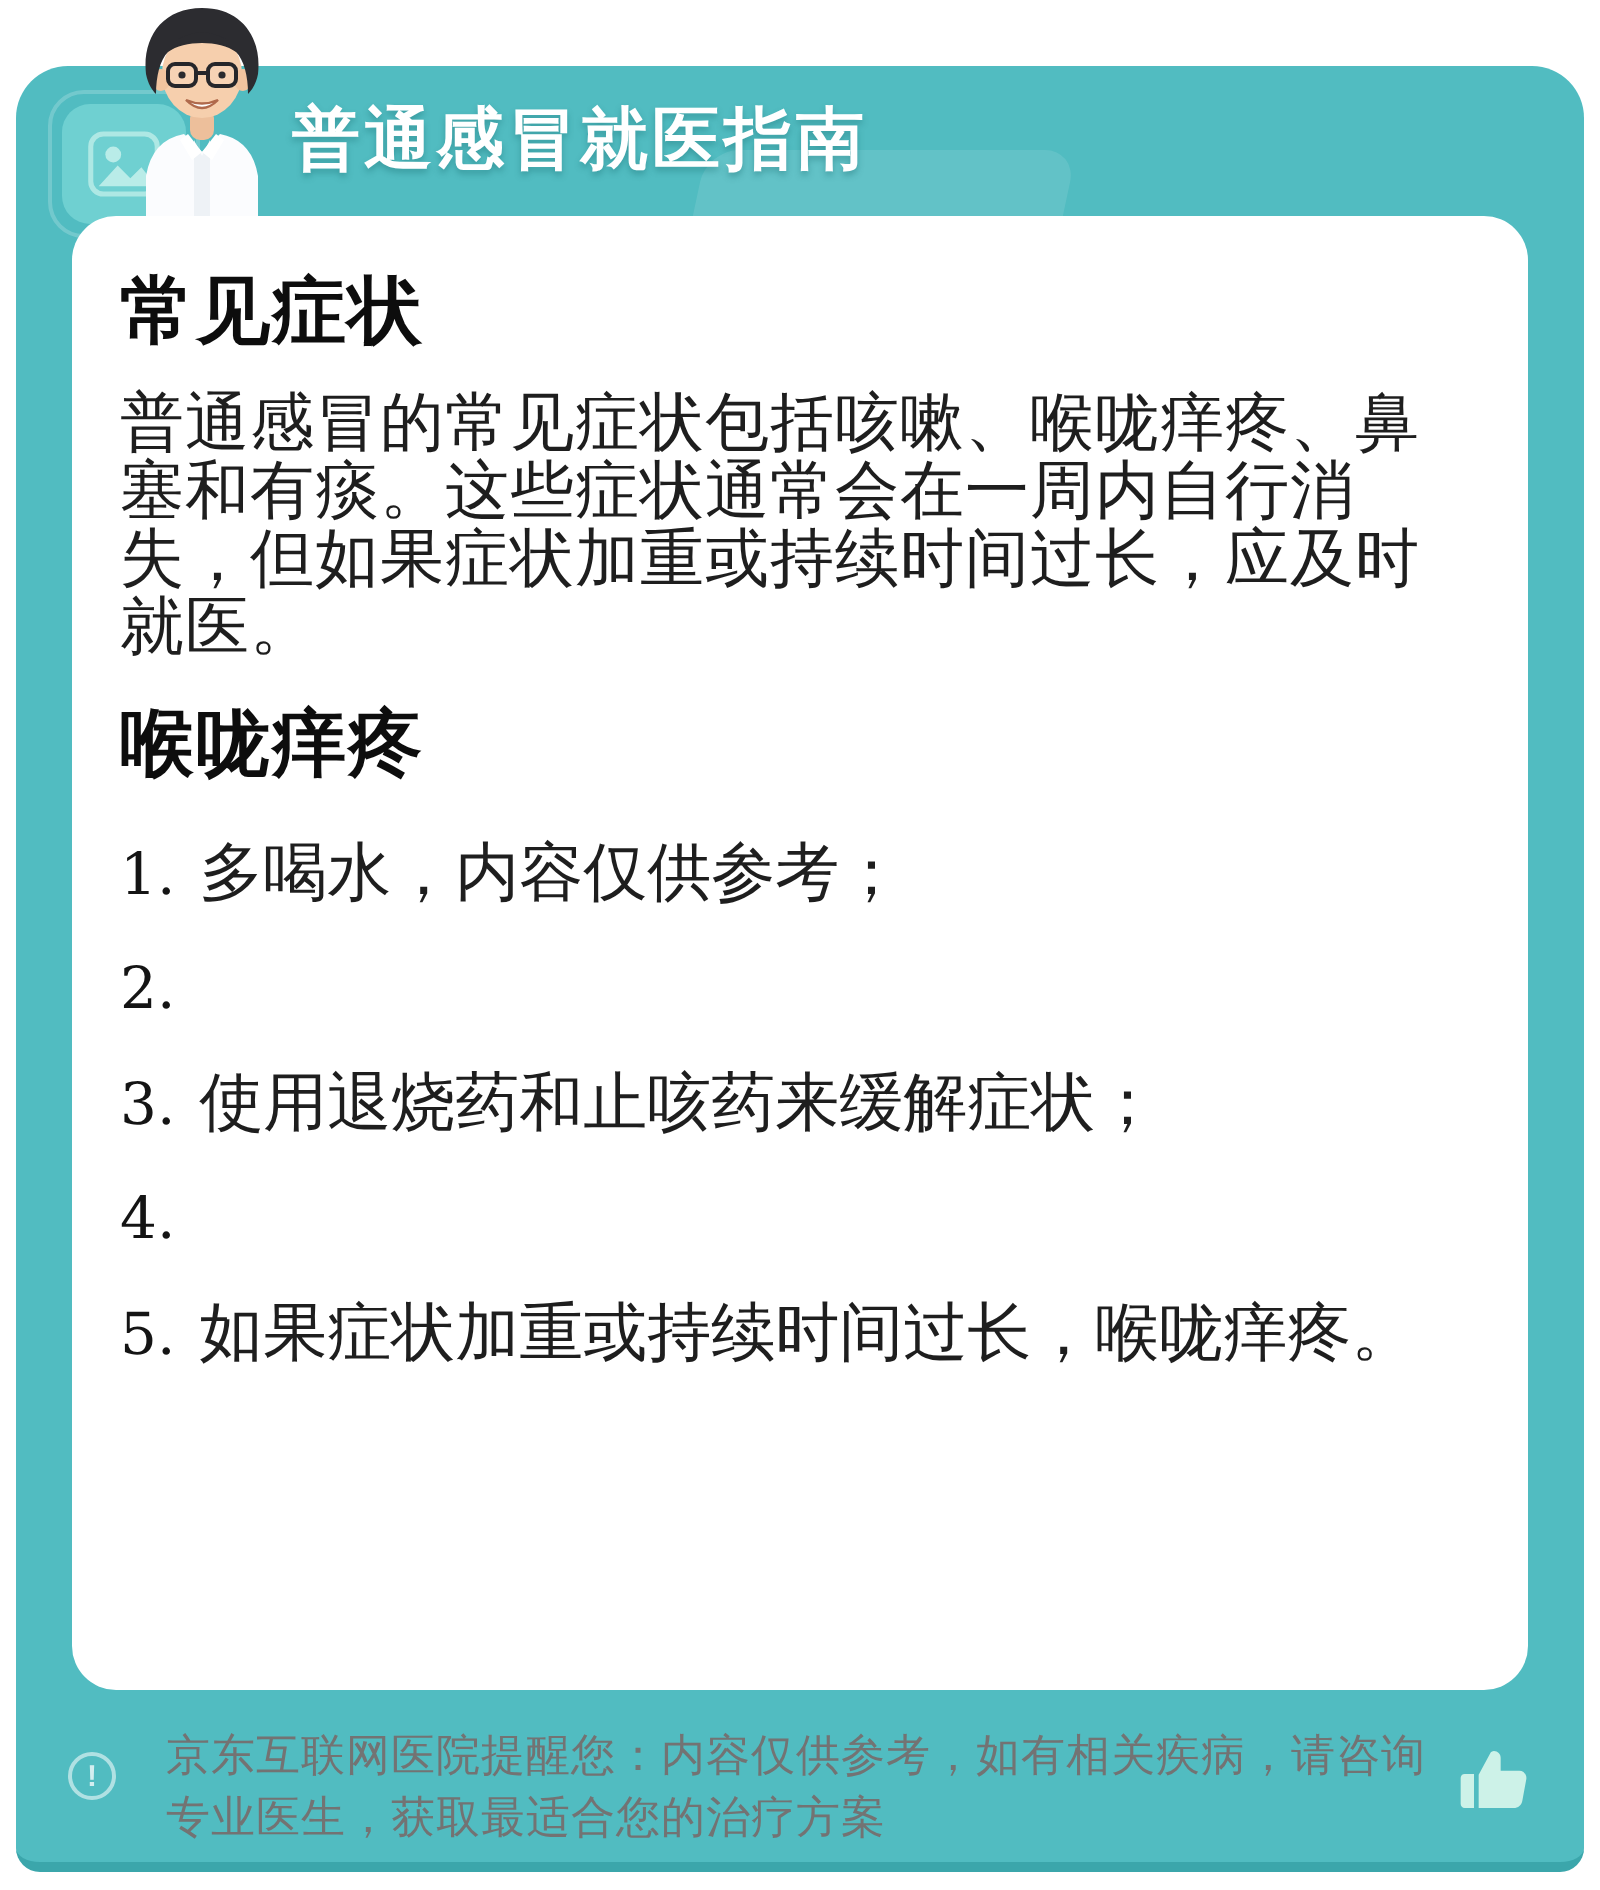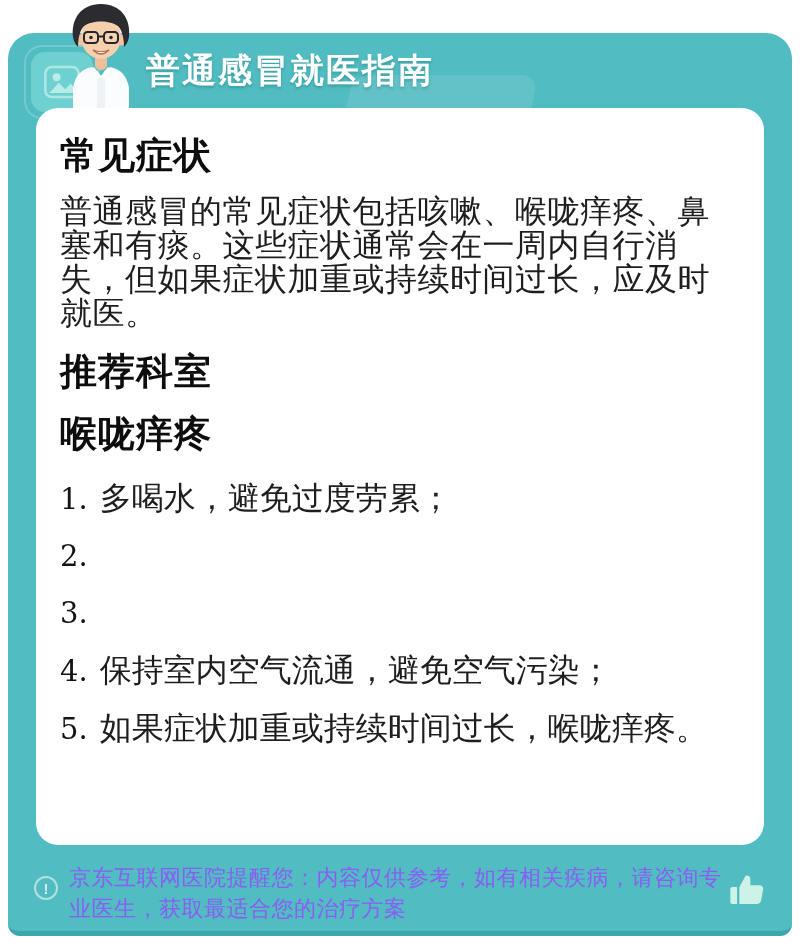--- a/index.html
+++ b/index.html
@@ -79,22 +79,22 @@
     position:absolute; left:8px; top:850px; width:784px; height:86px;
     display:flex; align-items:flex-start; padding:12px 24px 0 26px;
   }
   .info-icon {
     flex:none; width:24px; height:24px; margin-top:14px;
     border:2px solid rgba(255,255,255,0.55); border-radius:50%;
     color:rgba(255,255,255,0.75); font-size:15px; line-height:21px;
     text-align:center; font-weight:bold;
   }
   .disclaimer {
-    width:662px; margin-left:11px; font-size:22px; line-height:31px;
-    color:#8b5cf6; letter-spacing:0.5px;
+    width:662px; margin-left:25px; font-size:22px; line-height:31px;
+    color:#737373; letter-spacing:0.5px;
   }
   .thumb {
     flex:none; margin-left:2px; margin-top:8px; width:42px; height:40px;
     cursor:pointer;
   }
 </style>
 </head>
 <body>
 
 <div class="bubble">
@@ -137,37 +137,36 @@
     <path d="M37,50 Q45,58 53,50 Q45,53.5 37,50 Z" fill="#ffffff" stroke="#b06a4c" stroke-width="1.2"></path>
   </svg>
 </div>
 
 <div class="title">普通感冒就医指南</div>
 
 <div class="card">
   <h2>常见症状</h2>
   <p>普通感冒的常见症状包括咳嗽、喉咙痒疼、鼻塞和有痰。这些症状通常会在一周内自行消失，但如果症状加重或持续时间过长，应及时就医。</p>
 
-  <h2 class="mt">推荐科室</h2>
 
   <h2 class="mt">喉咙痒疼</h2>
   <ol class="points">
     <li>
       <span class="num">1.</span>
-      <span>多喝水，避免过度劳累；</span>
+      <span>多喝水，内容仅供参考；</span>
     </li>
     <li>
       <span class="num">2.</span>
     </li>
     <li>
       <span class="num">3.</span>
+      <span>使用退烧药和止咳药来缓解症状；</span>
     </li>
     <li>
       <span class="num">4.</span>
-      <span>保持室内空气流通，避免空气污染；</span>
     </li>
     <li>
       <span class="num">5.</span>
       <span>如果症状加重或持续时间过长，喉咙痒疼。</span>
     </li>
   </ol>
 </div>
 
 <div class="footer">
   <div class="info-icon">!</div>

